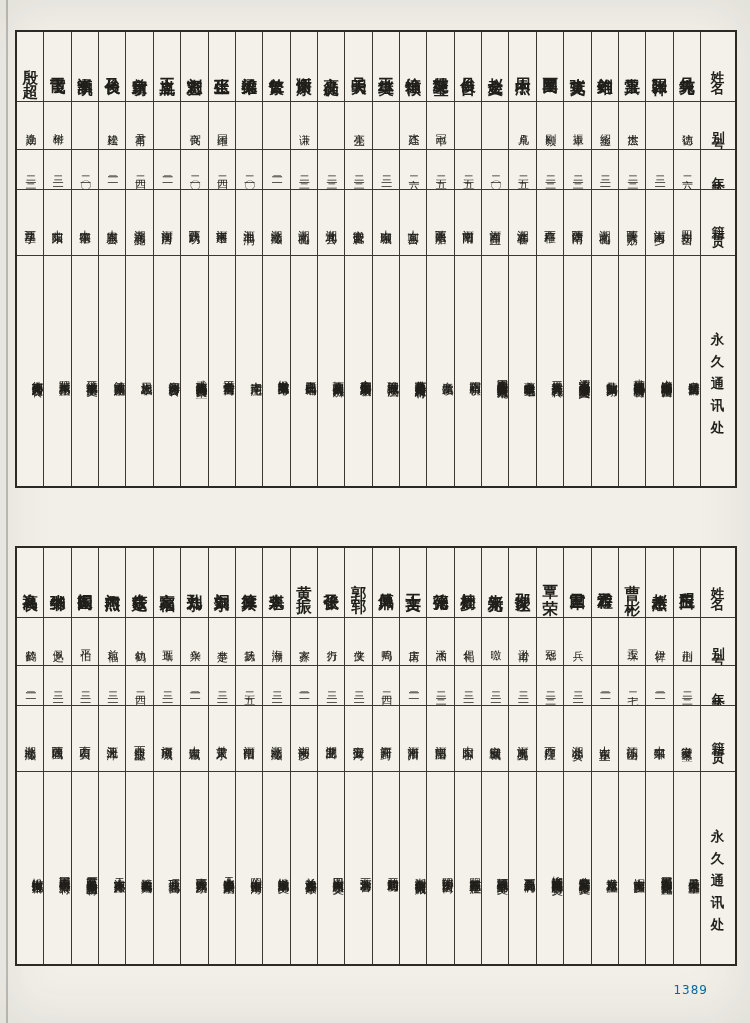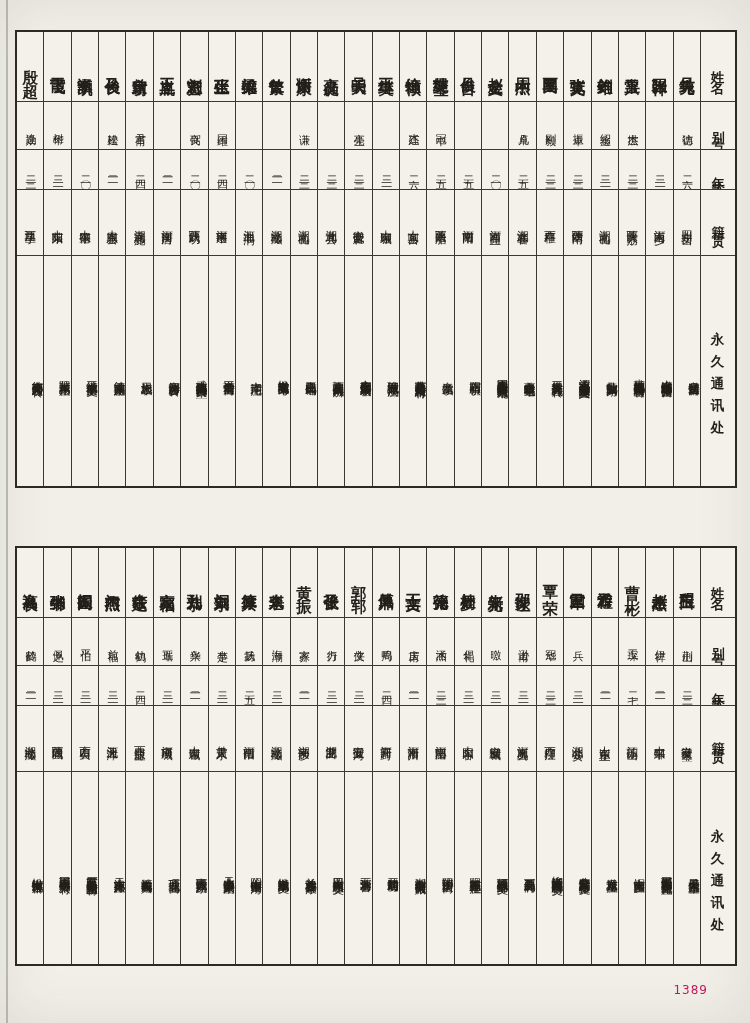--- a/index.html
+++ b/index.html
@@ -45,21 +45,21 @@
              align-items:flex-start; padding-top:6px; }
   .header-col .cell { font-weight:bold; }
   .h-name   { font-size:13.5px; letter-spacing:11px; padding-top:6px; }
   .h-alias  { font-size:13px; letter-spacing:7px;  padding-top:4px; }
   .h-age    { font-size:13px; letter-spacing:4px;  padding-top:3px; }
   .h-native { font-size:13px; letter-spacing:9px;  padding-top:5px; }
   .h-address{ font-size:13.5px; letter-spacing:22px; align-items:center; padding-top:10px; }
   .page-number {
     position:absolute; right:42px; bottom:26px;
     font-family:"DejaVu Sans","Liberation Sans",sans-serif;
-    font-size:12px; color:#be185d; letter-spacing:1px;
+    font-size:12px; color:#0369a1; letter-spacing:1px;
   }
 </style>
 </head>
 <body>
 
 <div class="page">
   <div class="scan-edge"></div>
 
   <div class="table table-top">
     <div class="col header-col">

